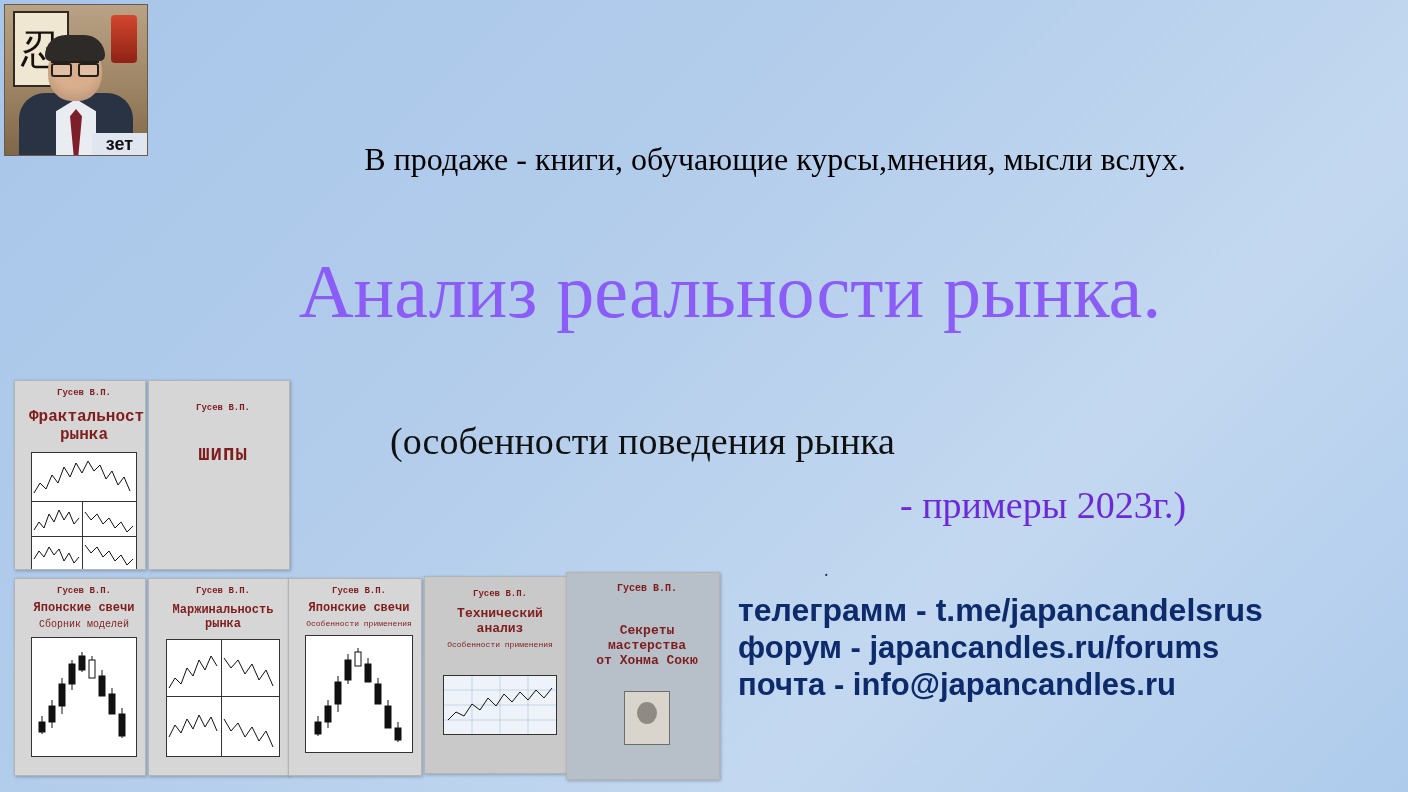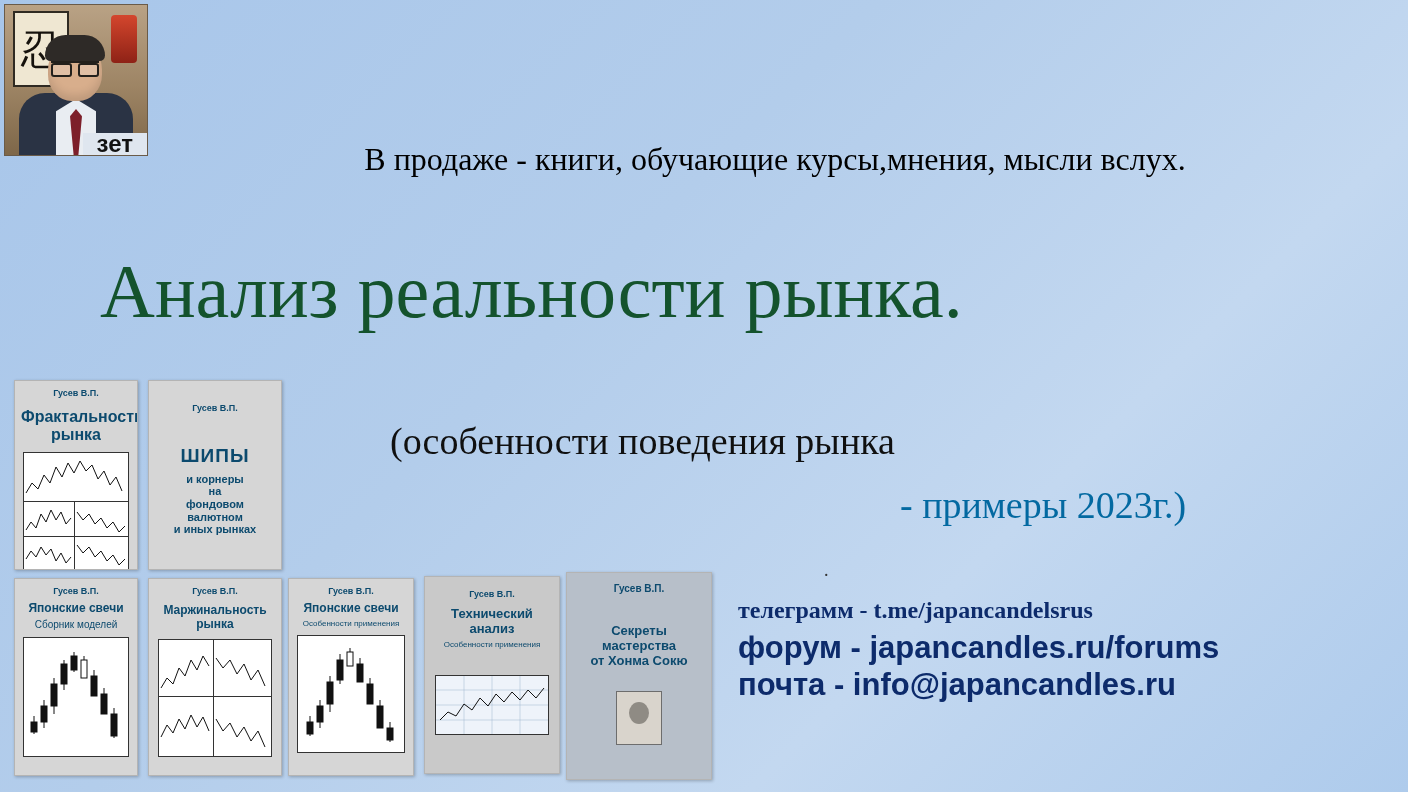--- a/index.html
+++ b/index.html
@@ -134,21 +134,21 @@
     clip-path: polygon(50% 0, 100% 16%, 70% 100%, 30% 100%, 0 16%);
   }
   .avatar .tag {
     position: absolute;
     right: 0;
     bottom: 0;
     background: #dfe6ef;
     color: #111;
     font-family: "Liberation Sans", sans-serif;
     font-weight: bold;
-    font-size: 24px;
+    font-size: 18px;
     line-height: 22px;
     padding: 0 14px;
   }
 
   
   .shop-title {
     position: absolute;
     left: 160px;
     top: 58px;
     width: 1230px;
@@ -166,39 +166,40 @@
     text-align: center;
     font-size: 32px;
     line-height: 38px;
     color: #000000;
   }
   .main-title {
     position: absolute;
     left: 100px;
     top: 248px;
     width: 1260px;
+    text-align: center;
     font-size: 76px;
     line-height: 86px;
-    color: #14532d;
+    color: #8b5cf6;
   }
   .subtitle-1 {
     position: absolute;
     left: 390px;
     top: 418px;
     font-size: 38px;
     line-height: 46px;
     color: #101010;
   }
   .subtitle-2 {
     position: absolute;
     left: 900px;
     top: 482px;
     font-size: 38px;
     line-height: 46px;
-    color: #0369a1;
+    color: #6d28d9;
   }
   .dot-mark {
     position: absolute;
     left: 824px;
     top: 560px;
     font-size: 18px;
     color: #333;
   }
 
   
@@ -208,31 +209,32 @@
     top: 592px;
     font-family: "Liberation Sans", sans-serif;
     color: #0d2b6b;
   }
   .contacts .line {
     font-size: 31px;
     line-height: 37px;
     font-weight: bold;
     white-space: nowrap;
   }
-  .contacts .line-1 { font-family: Liberation Serif, serif; font-size: 24px; }
+  .contacts .line-1 { font-family: Liberation Sans, sans-serif; font-size: 32px; }
 
   
   .book {
     position: absolute;
     background: #d6d6d6;
     border: 1px solid #b4b4b4;
     box-shadow: 1px 1px 3px rgba(0,0,0,0.25);
-    font-family: Liberation Sans, sans-serif;
-    color: #0c4a6e;
+    font-family: Liberation Mono, monospace;
+    color: #7f1d1d;
     overflow: hidden;
+    padding-left: 8px;
   }
   .book .author {
     text-align: center;
     font-size: 9px;
     font-weight: bold;
     margin-top: 7px;
   }
   .book .btitle {
     text-align: center;
     font-weight: bold;
@@ -350,25 +352,20 @@
         <svg class="spark" width="53" height="36" viewBox="0 0 53 36">
             <polyline fill="none" stroke="#111" stroke-width="1" points="2,8 8,16 14,10 20,20 26,14 32,24 38,18 44,28 50,22"></polyline>
           </svg>
       </div>
     </div>
   </div>
 
   <div class="book" id="book-spikes">
     <div class="author" style="margin-top:22px;">Гусев В.П.</div>
     <div class="btitle" style="font-size:19px;margin-top:32px;letter-spacing:1px;">ШИПЫ</div>
-    <div class="bsub" style="font-size:11px;margin-top:6px;white-space:pre-line;font-weight:bold;">и корнеры
-на
-фондовом
-валютном
-и иных рынках</div>
   </div>
 
   <div class="book" id="book-candles-models">
     <div class="author">Гусев В.П.</div>
     <div class="btitle" style="font-size:12px;margin-top:6px;">Японские свечи</div>
     <div class="bsub" style="font-size:10px;">Сборник моделей</div>
     <div class="chartbox" style="width:104px;height:118px;">
       <svg class="spark" width="104" height="118" viewBox="0 0 104 118">
         <g stroke="#111" stroke-width="1" fill="#111">
           <line x1="10" y1="96" x2="10" y2="78"></line>

